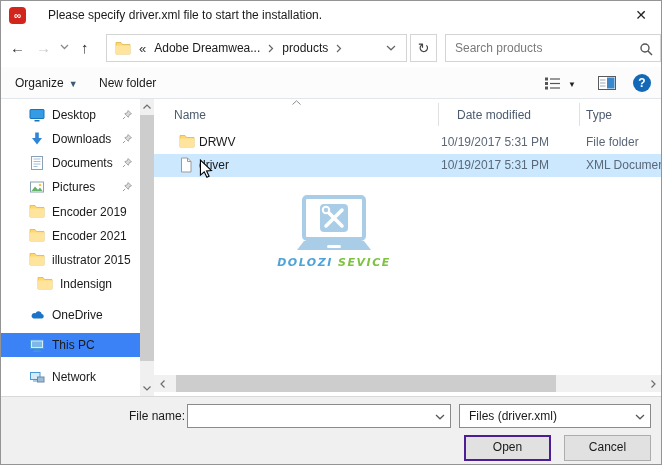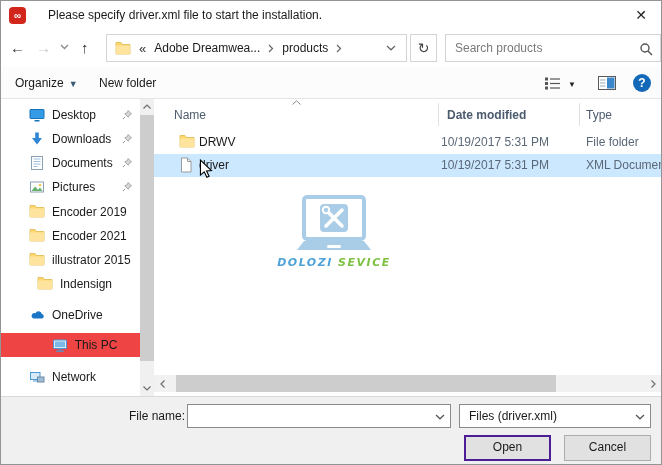--- a/index.html
+++ b/index.html
@@ -31,21 +31,21 @@
   .organize { position:absolute; left:14px; top:9px; }
   .org-caret { color:#3b5a77; font-size:9px; margin-left:5px; }
   .newfolder { position:absolute; left:98px; top:9px; }
   .view-ico { position:absolute; }
   .help-btn { position:absolute; left:632px; top:7px; width:18px; height:18px; border-radius:50%; background:#1369b8; color:#fff; font-weight:bold; font-size:12px; text-align:center; line-height:18px; }
 
   
   .bodyarea { position:absolute; top:98px; left:0; height:297px; right:0; background:#fff; }
   .sidebar { position:absolute; left:0; top:0; width:116px; height:100%; }
   .sb-item { position:absolute; left:0; width:139px; height:24px; display:flex; align-items:center; padding-left:28px; }
-  .sb-item.sel { background:#ef4444;justify-content:center; }
+  .sb-item.sel { background:#3b82f6; }
   .sb-ico { width:16px; height:16px; margin-right:7px; flex:none; display:inline-flex; }
   .pin { position:absolute; right:7px; top:6px; display:inline-flex; }
   .sb-scroll { position:absolute; left:139px; top:0; width:14px; height:100%; background:#f0f0f0; }
   .sb-thumb { position:absolute; left:0; top:16px; width:14px; height:246px; background:#cdcdcd; }
   .scroll-arrow { position:absolute; left:0; width:14px; height:15px; display:flex; align-items:center; justify-content:center; }
 
   .filearea { position:absolute; left:153px; top:0; right:0; height:100%; overflow:hidden; }
   .col-hdr { position:absolute; top:0; left:0; right:0; height:30px; color:#4c5b6e; }
   .hdr-label { position:absolute; top:9px; white-space:nowrap; }
   .hdr-sep { position:absolute; top:4px; width:1px; height:23px; background:#e0e0e0; }
@@ -320,21 +320,21 @@
 
     <div class="filearea">
       <div class="col-hdr">
         <span class="sort-caret">
             <svg width="9" height="5" viewBox="0 0 9 5">
               <polyline points="0.5,4.5 4.5,0.8 8.5,4.5" fill="none" stroke="#8a8a8a" stroke-width="1"></polyline>
             </svg>
           </span>
         <span class="hdr-label" style="left:20px;text-align:center;">Name</span>
         <span class="hdr-sep" style="left:284px;"></span>
-        <span class="hdr-label" style="left:293px;font-weight:bold;">Date modified</span>
+        <span class="hdr-label" style="left:303px;">Date modified</span>
         <span class="hdr-sep" style="left:425px;"></span>
         <span class="hdr-label" style="left:432px;">Type</span>
       </div>
 
       <div class="frow" style="top:32px;">
         <span class="fico">
             <svg width="16" height="14" viewBox="0 0 16 14">
               <path d="M1 1.5h5l1.5 2H15v9.5H1z" fill="#ffd76e" stroke="#dcb74e" stroke-width="0.8"></path>
               <path d="M1 4.5h14V13H1z" fill="#ffe49e"></path>
             </svg>

